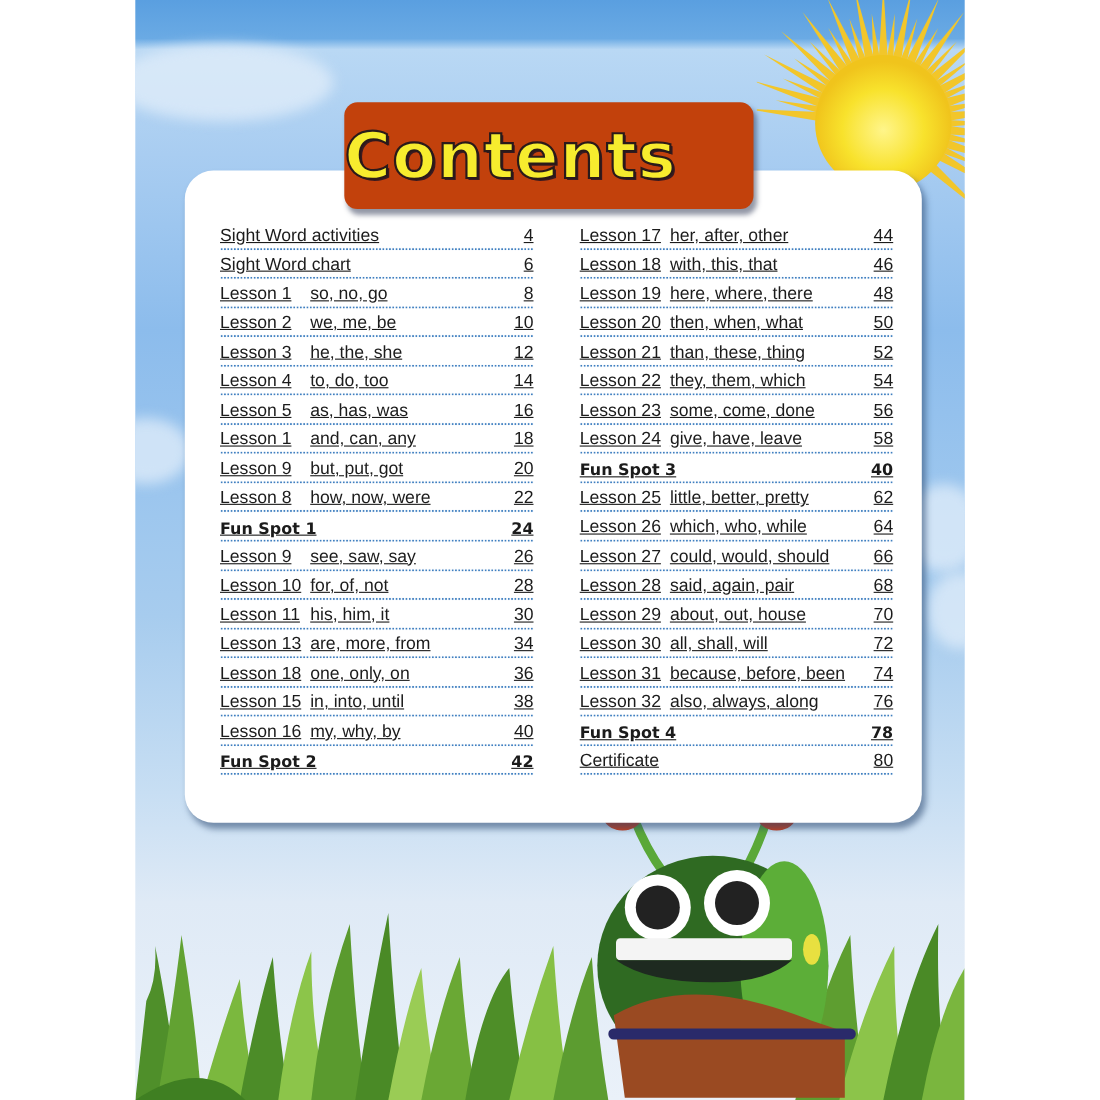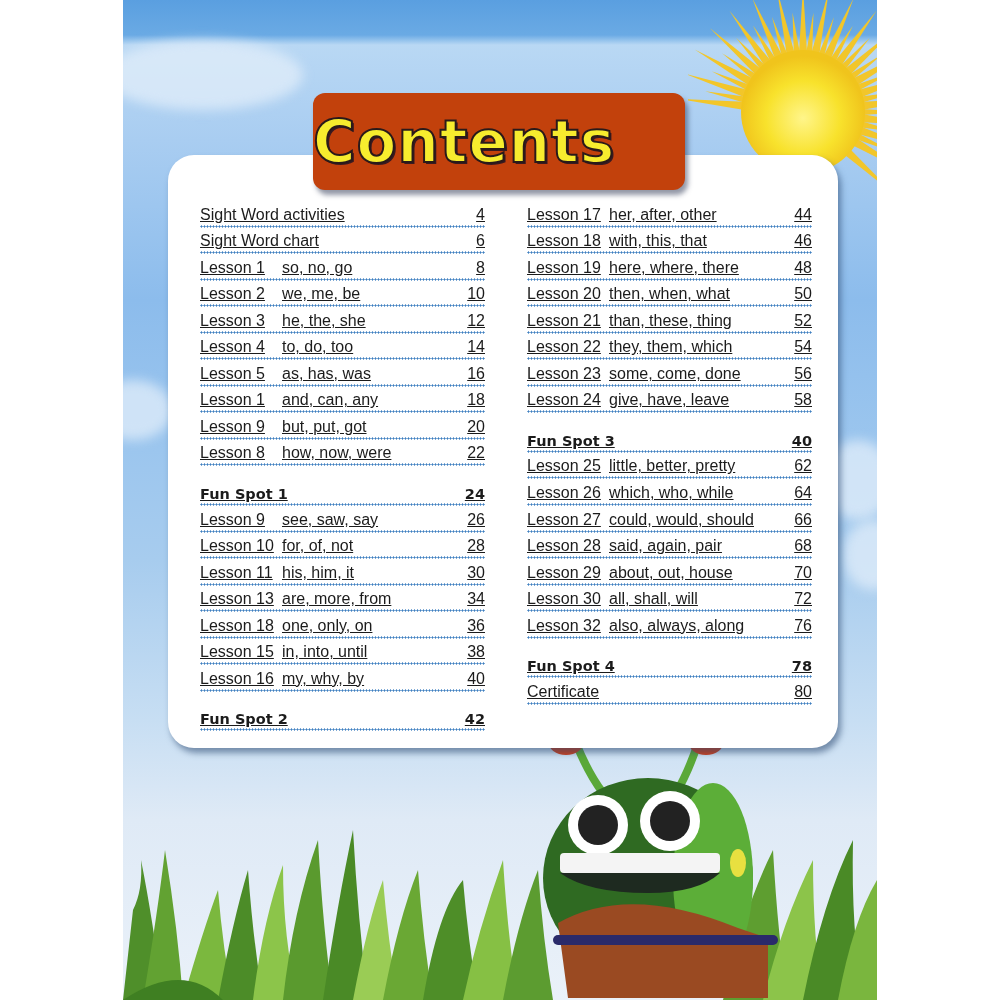--- a/index.html
+++ b/index.html
@@ -47,21 +47,21 @@
     padding-bottom: 4px;
     background-image: radial-gradient(circle, #3f7fc0 0.9px, transparent 1.2px);
     background-size: 3px 3px; background-repeat: repeat-x;
     background-position: left bottom;
     text-decoration: underline;
   }
   .row .label { width: 82px; white-space: nowrap; }
   .row .words { flex: 1; white-space: nowrap; }
   .row .page-num { width: 30px; text-align: right; }
   .row.full .label { width: auto; flex: 1; }
-  .row.bold { font-weight: bold; font-family: "DejaVu Sans", sans-serif; font-size: 14.5px; margin-top: 13px; }
+  .row.bold { font-weight: bold; font-family: "DejaVu Sans", sans-serif; font-size: 14.5px; }
 </style>
 </head>
 <body>
 
 <div class="page">
 
   <div class="cloud" style="left:-20px; top:40px; width:200px; height:70px;"></div>
   <div class="cloud" style="left:-30px; top:380px; width:80px; height:60px;"></div>
   <div class="cloud" style="left:700px; top:440px; width:70px; height:80px;"></div>
   <div class="cloud" style="left:720px; top:520px; width:60px; height:70px;"></div>
@@ -327,20 +327,25 @@
       <span class="label">Lesson 29</span>
       <span class="words">about, out, house</span>
       <span class="page-num">70</span>
     </div>
   <div class="row">
       <span class="label">Lesson 30</span>
       <span class="words">all, shall, will</span>
       <span class="page-num">72</span>
     </div>
   <div class="row">
+      <span class="label">Lesson 31</span>
+      <span class="words">because, before, been</span>
+      <span class="page-num">74</span>
+    </div>
+  <div class="row">
       <span class="label">Lesson 32</span>
       <span class="words">also, always, along</span>
       <span class="page-num">76</span>
     </div>
   <div class="row full bold">
       <span class="label">Fun Spot 4</span>
       <span class="page-num">78</span>
     </div>
   <div class="row full">
       <span class="label">Certificate</span>

